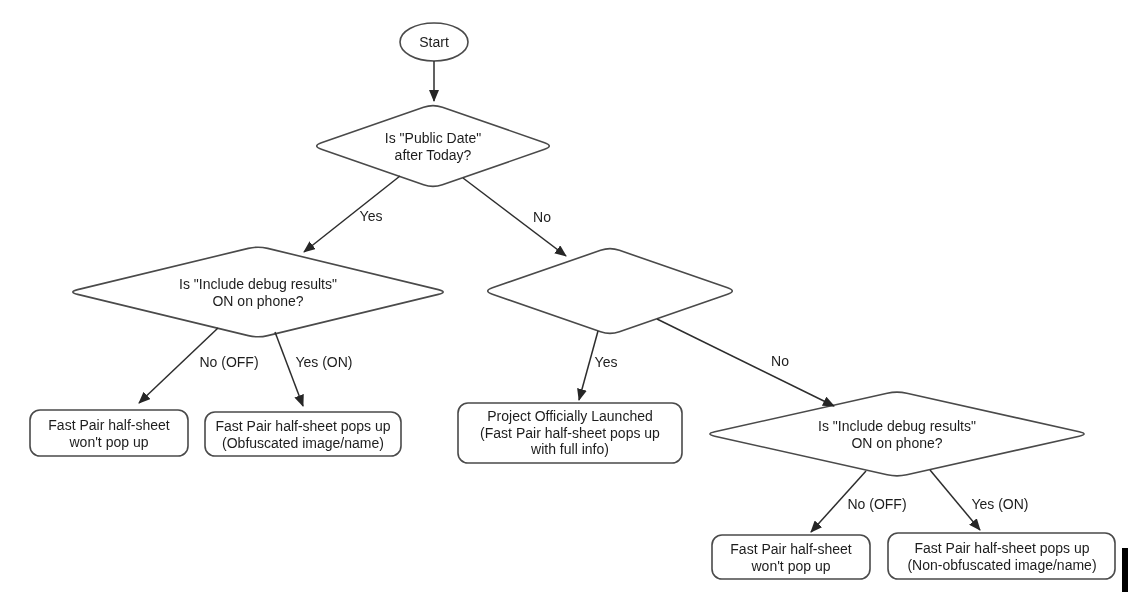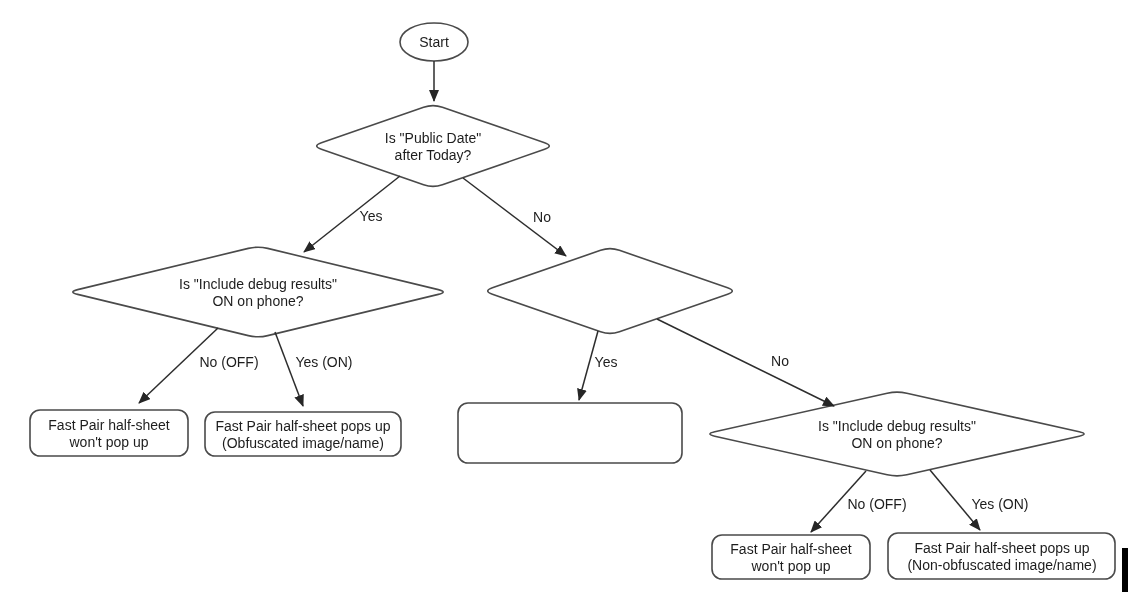--- a/index.html
+++ b/index.html
@@ -67,20 +67,23 @@
   <div class="label" style="left:433px;top:146px">Is "Public Date"
 after Today?</div>
   <div class="label" style="left:258px;top:292px">Is "Include debug results"
 ON on phone?</div>
   <div class="label" style="left:897px;top:434px">Is "Include debug results"
 ON on phone?</div>
   <div class="label" style="left:109px;top:433px">Fast Pair half-sheet
 won't pop up</div>
   <div class="label" style="left:303px;top:434px">Fast Pair half-sheet pops up
 (Obfuscated image/name)</div>
+  <div class="label" style="left:570px;top:433px">Project Officially Launched
+(Fast Pair half-sheet pops up
+with full info)</div>
   <div class="label" style="left:791px;top:557px">Fast Pair half-sheet
 won't pop up</div>
   <div class="label" style="left:1002px;top:556px">Fast Pair half-sheet pops up
 (Non-obfuscated image/name)</div>
 
   <div class="label" style="left:371px;top:216px">Yes</div>
   <div class="label" style="left:542px;top:217px">No</div>
   <div class="label" style="left:229px;top:362px">No (OFF)</div>
   <div class="label" style="left:324px;top:362px">Yes (ON)</div>
   <div class="label" style="left:606px;top:362px">Yes</div>

